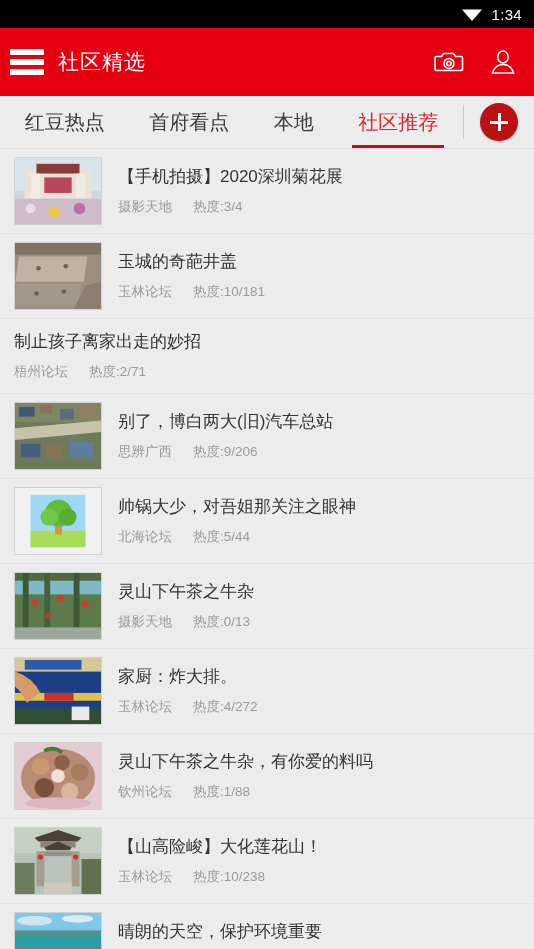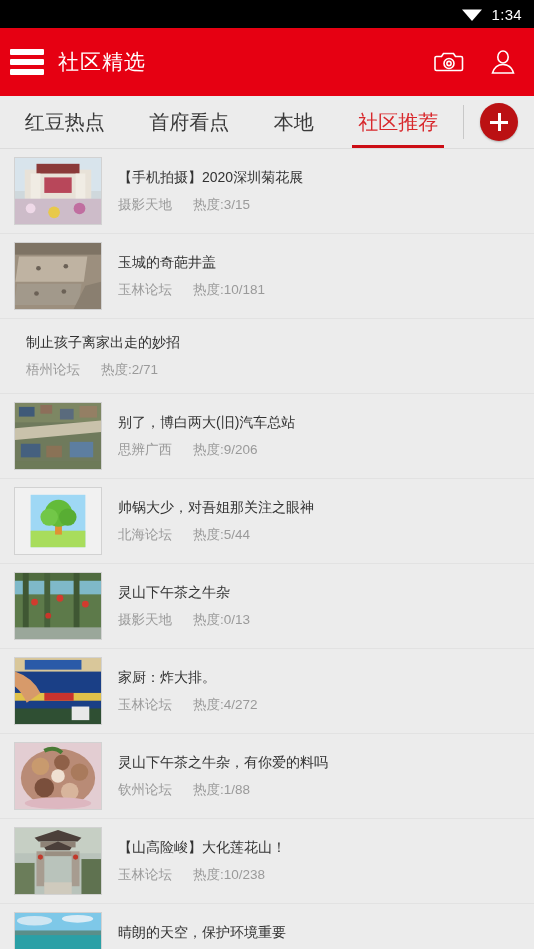--- a/index.html
+++ b/index.html
@@ -73,29 +73,29 @@
   .fab-inner{ position:relative; width:18px; height:18px; }
   .plus-h{ left:0; top:7.5px; width:18px; height:3px; }
   .plus-v{ top:0; left:7.5px; width:3px; height:18px; }
 
   
   .list{ background:#ececec; }
   .row{
     display:flex; align-items:center; padding:8px 10px 8px 14px;
     border-bottom:1px solid #e2e2e2; cursor:pointer; min-height:75px;
   }
-  .row.no-thumb{ padding-left:26px; }
+  .row.no-thumb{ padding-left:14px; }
   .thumb{
     width:88px; height:68px; flex:0 0 auto; border:1px solid #d2d2d2;
     background:#cfcfcf; margin-right:16px; overflow:hidden; position:relative;
   }
   .thumb svg{ display:block; width:100%; height:100%; }
   .row-text{ flex:1 1 auto; min-width:0; }
   .row-title{
-    font-size:14px; color:#333; line-height:1.35; margin-bottom:9px;
+    font-size:17px; color:#333; line-height:1.35; margin-bottom:9px;
     white-space:nowrap; overflow:hidden; text-overflow:ellipsis;
   }
   .row-meta{ font-size:13.5px; color:#9a9a9a; display:flex; gap:21px; }
   .row-meta span{ white-space:nowrap; }
 </style>
 </head>
 <body>
 
 <div class="statusbar">
   <span class="icon-btn">
@@ -163,21 +163,21 @@
         <rect y="42" width="88" height="26" fill="#cdbcc9"></rect>
         <circle cx="16" cy="52" r="5" fill="#efd9e8"></circle>
         <circle cx="40" cy="56" r="6" fill="#e8c94a"></circle>
         <circle cx="66" cy="52" r="6" fill="#c06ea0"></circle>
       </svg>
     </div>
     <div class="row-text">
       <div class="row-title">【手机拍摄】2020深圳菊花展</div>
       <div class="row-meta">
         <span>摄影天地</span>
-        <span>热度:3/15</span>
+        <span>热度:3/4</span>
       </div>
     </div>
   </div>
 
   <div class="row">
     <div class="thumb">
       <svg viewBox="0 0 88 68" preserveAspectRatio="none" aria-hidden="true">
         <rect width="88" height="68" fill="#9c8f7e"></rect>
         <rect width="88" height="12" fill="#7e7364"></rect>
         <rect x="6" y="14" width="70" height="26" fill="#bfb3a2" transform="skewX(-8)"></rect>

